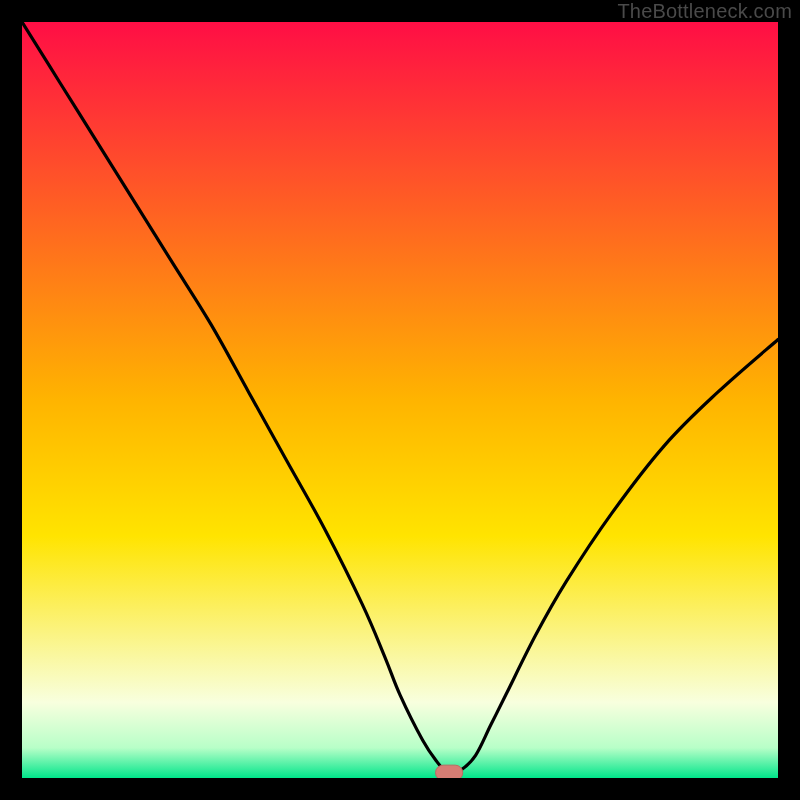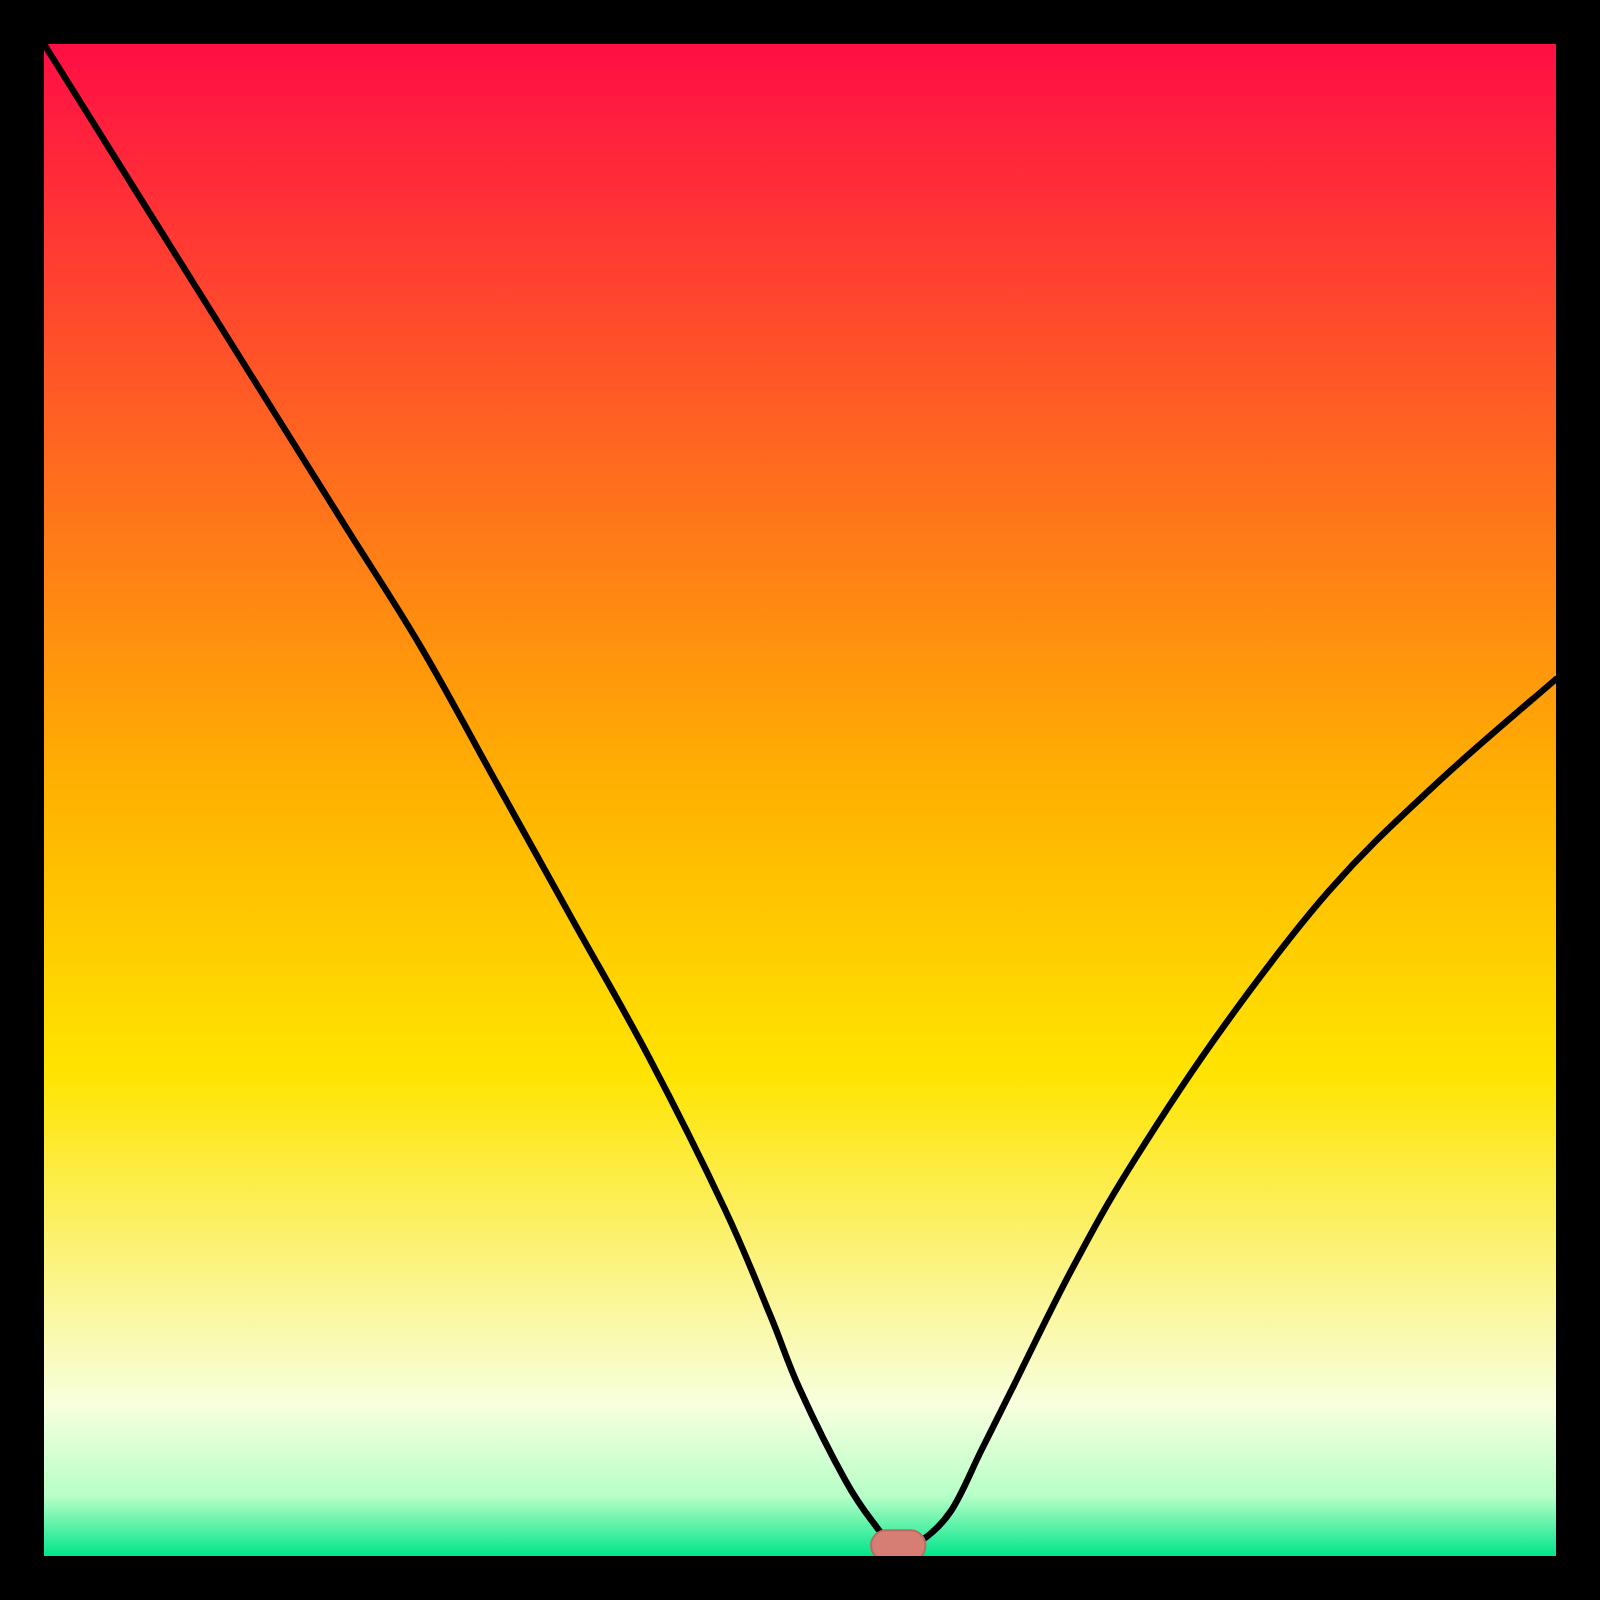--- a/index.html
+++ b/index.html
@@ -59,14 +59,15 @@
       </defs>
 
       <rect x="0" y="0" width="756" height="756" fill="url(#bg-grad)"></rect>
 
       <path id="curve-path" d="M 0.00 0.00 C 6.80 10.89, 24.19 38.71, 37.80 60.48 C 51.41 82.25, 61.99 99.19, 75.60 120.96 C 89.21 142.73, 99.79 159.67, 113.40 181.44 C 127.01 203.21, 137.59 220.15, 151.20 241.92 C 164.81 263.69, 175.39 279.27, 189.00 302.40 C 202.61 325.53, 213.19 345.95, 226.80 370.44 C 240.41 394.93, 250.99 413.99, 264.60 438.48 C 278.21 462.97, 288.79 480.66, 302.40 506.52 C 316.01 532.38, 329.31 558.99, 340.20 582.12 C 351.09 605.25, 356.08 618.71, 362.88 635.04 C 369.68 651.37, 371.20 657.87, 378.00 672.84 C 384.80 687.81, 393.88 705.95, 400.68 718.20 C 407.48 730.45, 411.72 735.44, 415.80 740.88 C 419.88 746.32, 420.64 747.08, 423.36 748.44 C 426.08 749.80, 428.20 748.44, 430.92 748.44 C 433.64 748.44, 434.40 751.16, 438.48 748.44 C 442.56 745.72, 448.16 741.48, 453.60 733.32 C 459.04 725.16, 463.28 713.97, 468.72 703.08 C 474.16 692.19, 475.68 689.17, 483.84 672.84 C 492.00 656.51, 503.19 632.77, 514.08 612.36 C 524.97 591.95, 530.71 581.21, 544.32 559.44 C 557.93 537.67, 571.99 515.89, 589.68 491.40 C 607.37 466.91, 623.55 445.13, 642.60 423.36 C 661.65 401.59, 675.11 389.49, 695.52 370.44 C 715.93 351.39, 745.11 327.05, 756.00 317.52" fill="none" stroke="#000000" stroke-width="3.2" stroke-linecap="round" stroke-linejoin="round"></path>
 
       <rect id="marker-rect" rx="7.56" ry="7.56" fill="#d67d74" stroke="#bc6a62" stroke-width="1" x="413.53" y="743.15" width="27.22" height="15.12"></rect>
     </svg>
   </div>
 
+  <div class="attribution">TheBottleneck.com</div>
 
 </div>
 
 </body></html>

